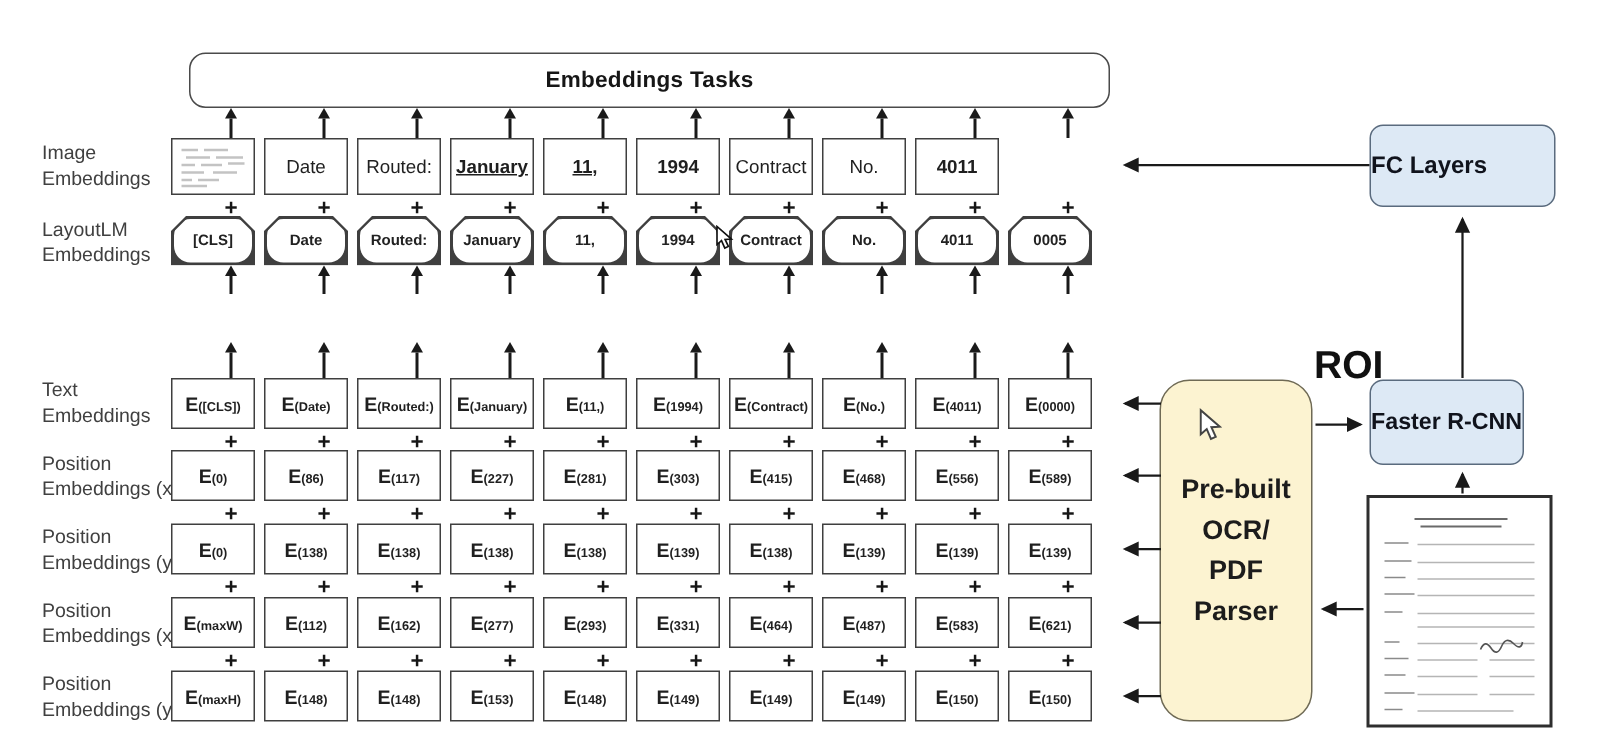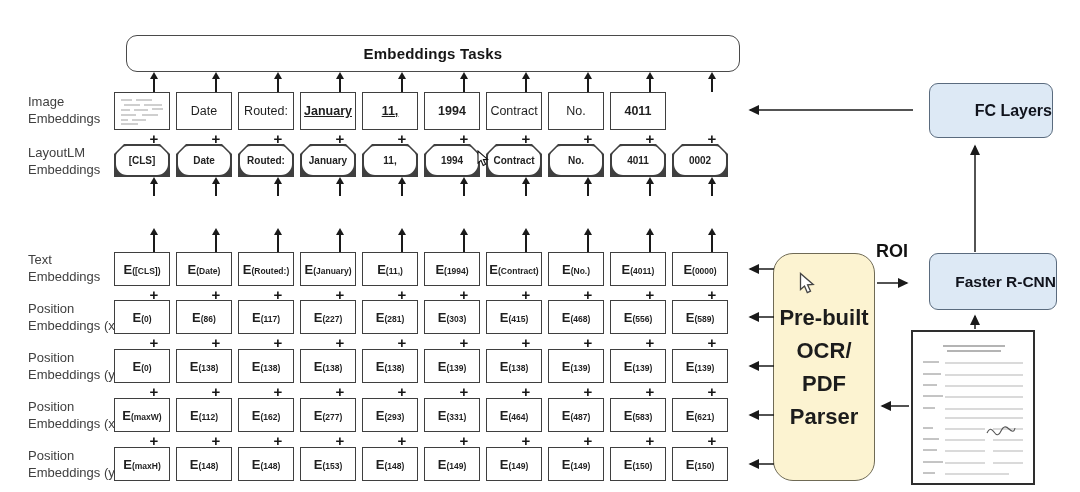--- a/index.html
+++ b/index.html
@@ -49,32 +49,32 @@
   .arrow-row{ position:absolute; left:126px; width:614px;
     display:grid; grid-template-columns:repeat(10,1fr); column-gap:6px; }
   .uarr{ display:flex; flex-direction:column; align-items:center; height:100%; }
   .uarr .head{ width:0; height:0; border-left:4px solid transparent;
     border-right:4px solid transparent; border-bottom:7px solid #1a1a1a; }
   .uarr .shaft{ width:1.5px; flex:1; background:#1a1a1a; }
   
   .bluebox{
     position:absolute; box-sizing:border-box; background:var(--box-blue,#dde9f5);
     border:1.7px solid var(--box-blue-border,#5a6b7e); border-radius:9px;
-    display:flex; align-items:center; justify-content:flex-end;
-    font-weight:bold; color:#10131c;margin-left:16px;
+    display:flex; align-items:center; justify-content:flex-start;
+    font-weight:bold; color:#10131c;
   }
   .parser{
     position:absolute; left:773px; top:253px; width:102px; height:228px;
     box-sizing:border-box; background:var(--parser-yellow,#fcf3d1);
     border:1.7px solid var(--parser-border,#6f6a55); border-radius:20px;
     display:flex; flex-direction:column; align-items:center; justify-content:center;
-    font-weight:bold; font-size:22px; line-height:1.5; color:#1c1c1c; text-align:center;
+    font-weight:bold; font-size:18px; line-height:1.5; color:#1c1c1c; text-align:center;
   }
   .roi{
-    position:absolute; left:876px; top:241px; font-weight:bold; font-size:18px; color:#111;
+    position:absolute; left:876px; top:228px; font-weight:bold; font-size:26px; color:#111;
   }
   .docimg{
     position:absolute; left:911px; top:330px; width:124px; height:155px;
     box-sizing:border-box; background:#fff; border:2px solid #2e2e2e;
   }
   .overlay{ position:absolute; left:0; top:0; pointer-events:none; }
   .cursor{ position:absolute; }
 </style>
 </head>
 <body>
@@ -293,21 +293,21 @@
       <div class="cell chamfer">
         <div class="chamfer-inner">Contract</div>
       </div>
       <div class="cell chamfer">
         <div class="chamfer-inner">No.</div>
       </div>
       <div class="cell chamfer">
         <div class="chamfer-inner">4011</div>
       </div>
       <div class="cell chamfer">
-        <div class="chamfer-inner">0002</div>
+        <div class="chamfer-inner">0005</div>
       </div>
     </div>
   <div class="grid-row" id="row-text" style="top:252px;height:34px">
       <div class="cell ecell">
         <span class="base">E</span>
         <sub>([CLS])</sub>
       </div>
       <div class="cell ecell">
         <span class="base">E</span>
         <sub>(Date)</sub>
@@ -571,21 +571,21 @@
       <span>+</span>
       <span>+</span>
       <span>+</span>
       <span>+</span>
       <span>+</span>
     </div>
 
   <div class="bluebox" style="left:913px;top:83px;width:124px;height:55px;font-size:16px">
     <span>FC Layers</span>
   </div>
-  <div class="bluebox" style="left:913px;top:253px;width:128px;height:57px;font-size:15.5px">
+  <div class="bluebox" style="left:913px;top:253px;width:103px;height:57px;font-size:15.5px">
     <span>Faster R-CNN</span>
   </div>
   <div class="roi">ROI</div>
   <div class="parser">
     <div>Pre-built</div>
     <div>OCR/</div>
     <div>PDF</div>
     <div>Parser</div>
   </div>
 

